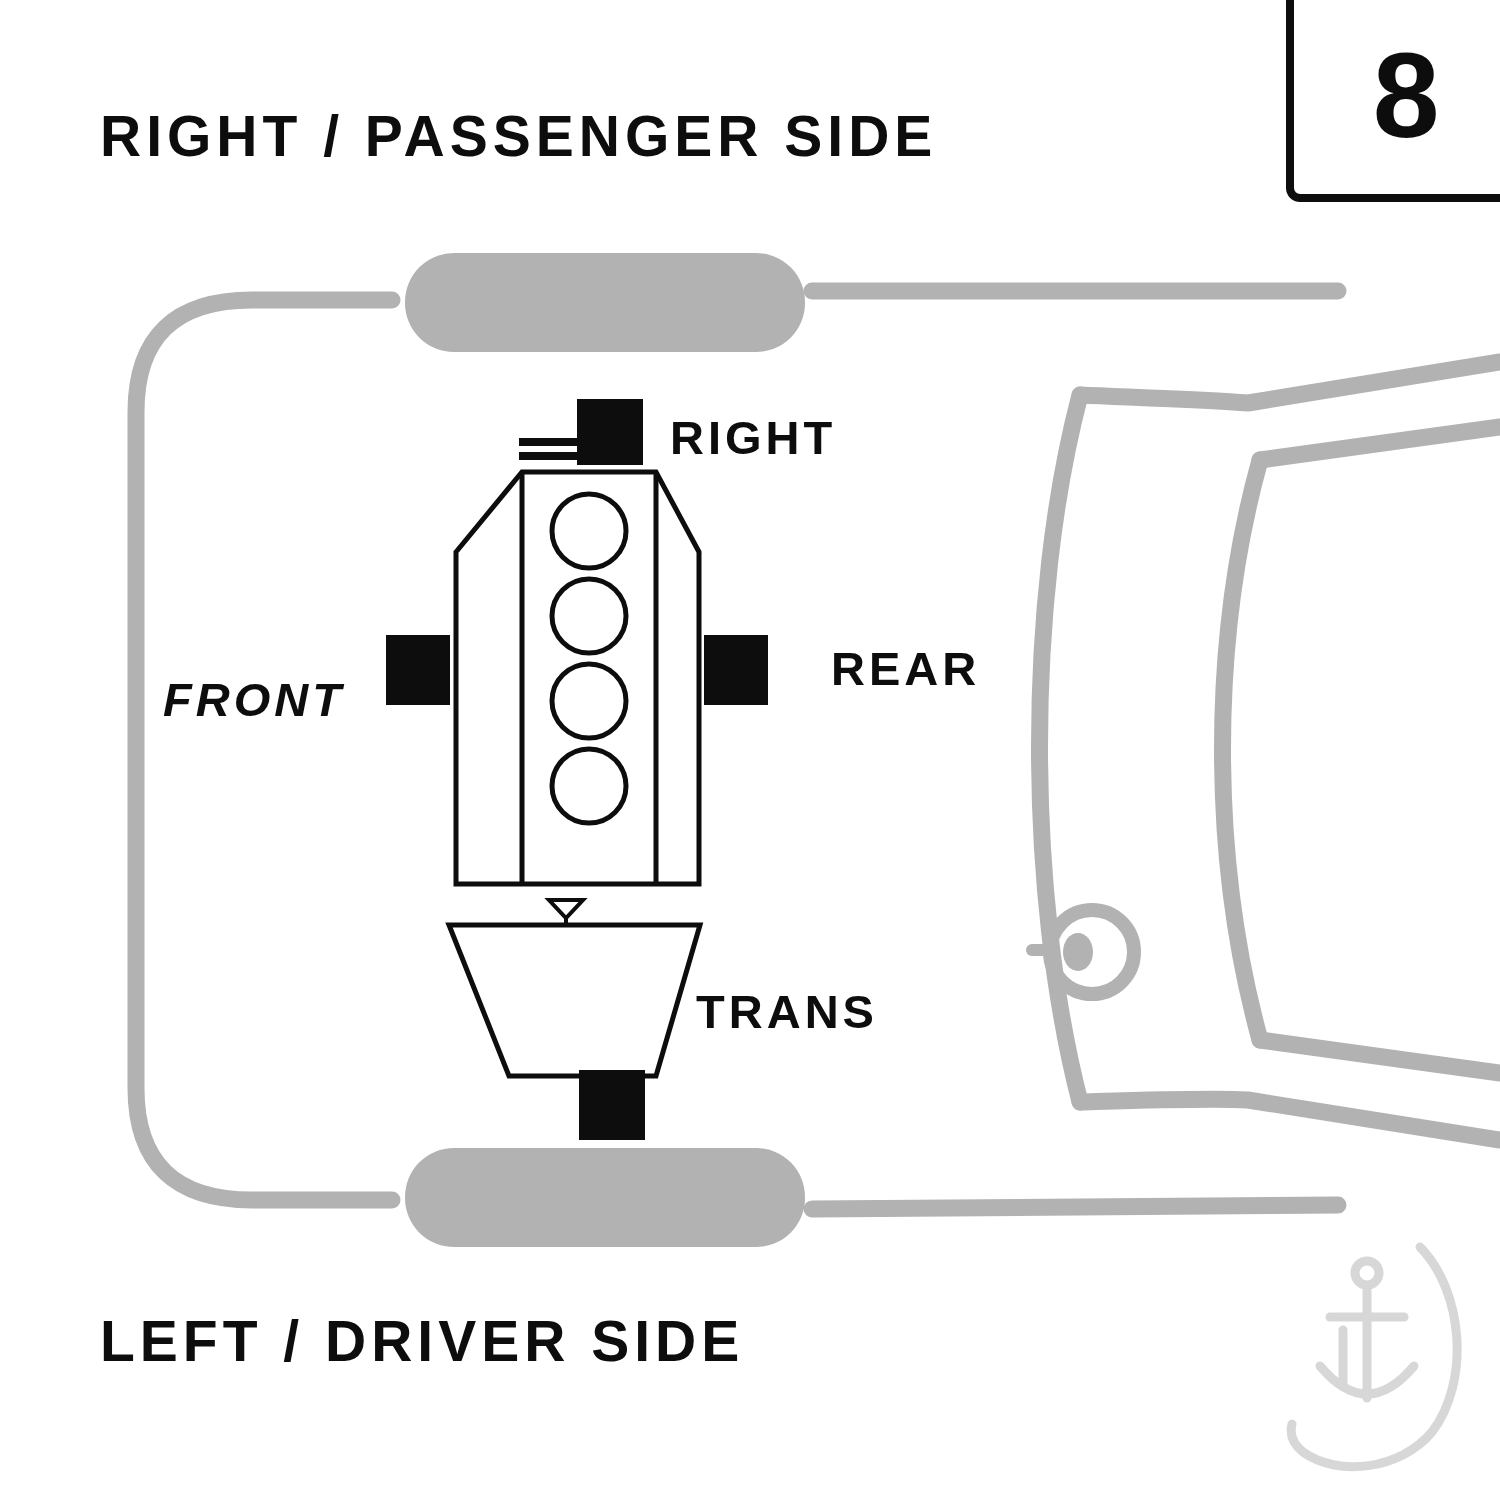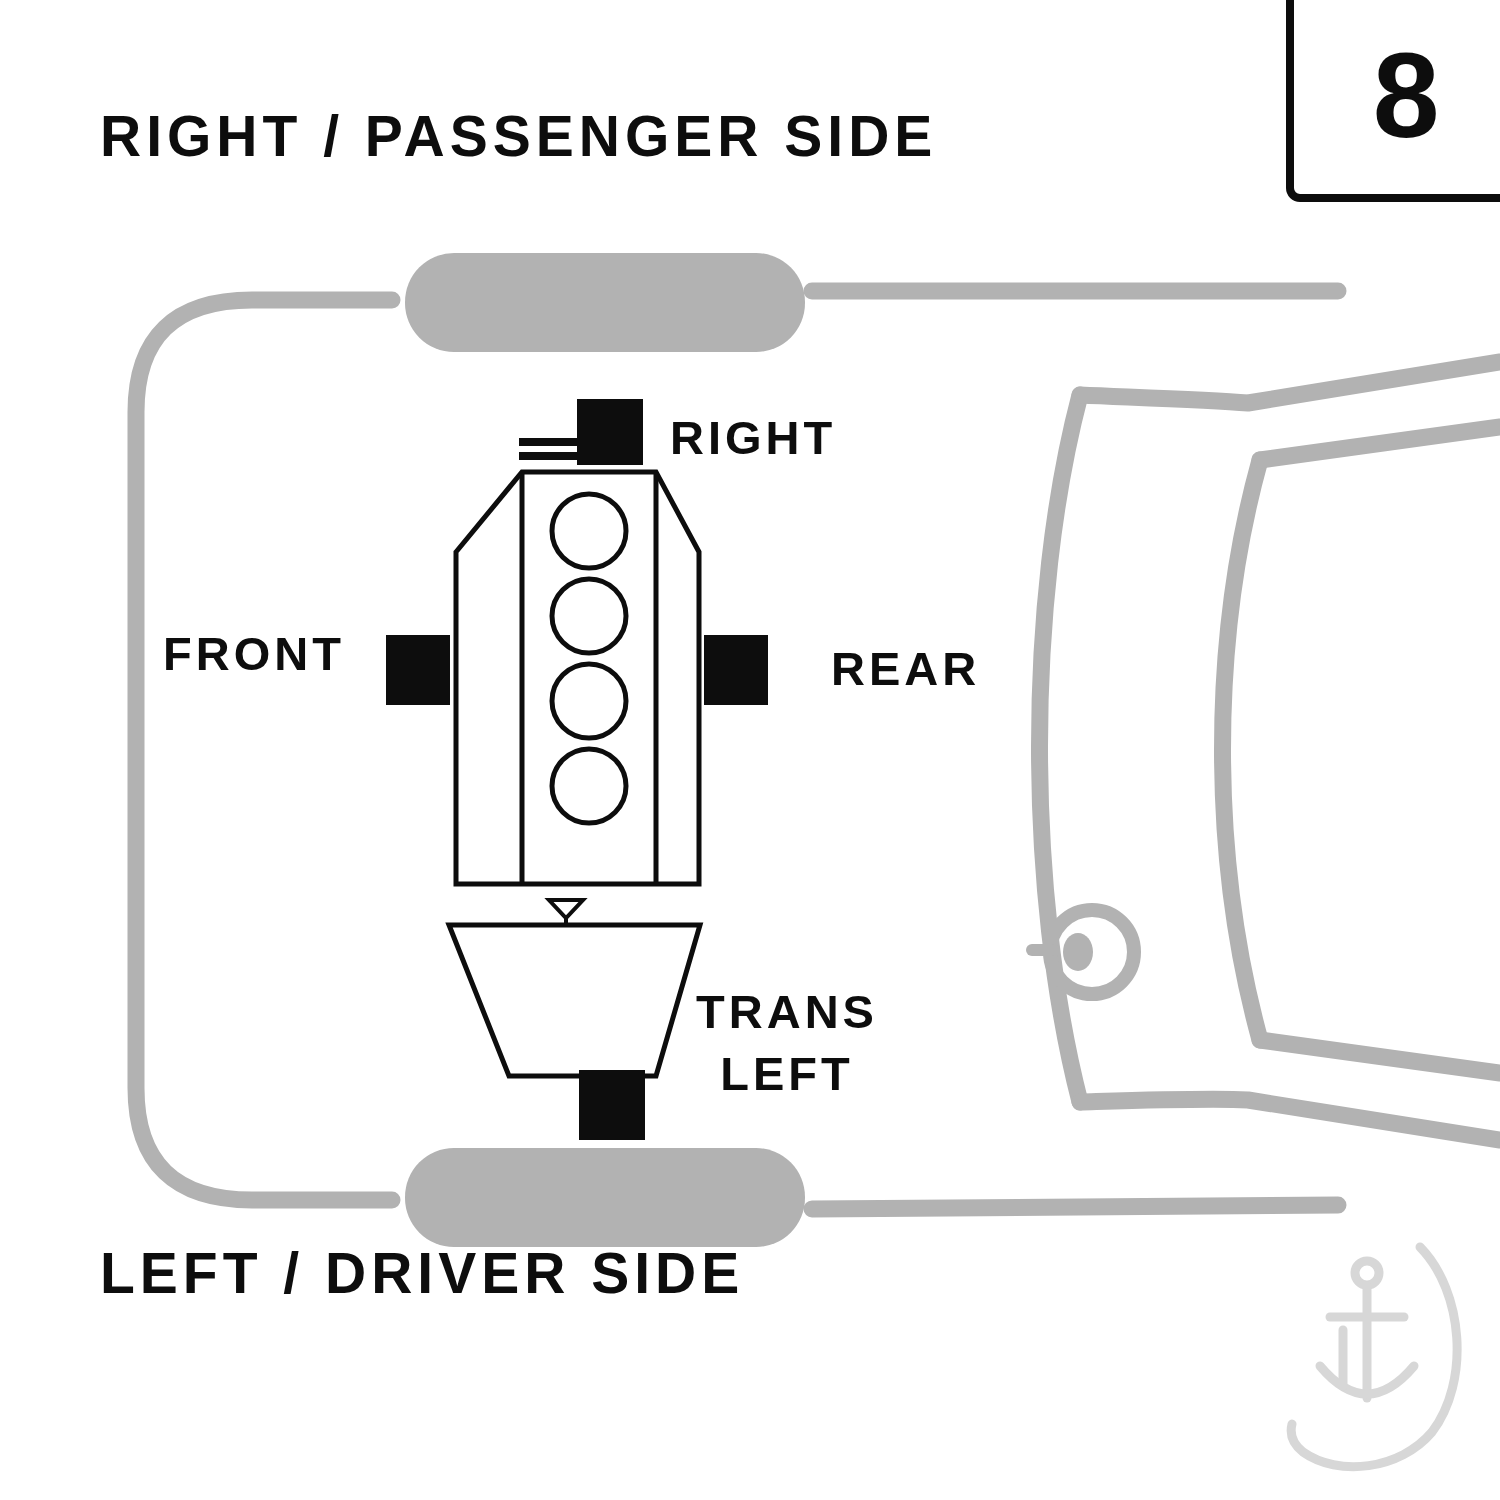--- a/index.html
+++ b/index.html
@@ -156,30 +156,29 @@
       <rect class="black-fill" x="519" y="438" width="60" height="8"></rect>
       <rect class="black-fill" x="519" y="452" width="60" height="8"></rect>
       <rect class="black-fill" x="386" y="635" width="64" height="70"></rect>
       <rect class="black-fill" x="704" y="635" width="64" height="70"></rect>
       <rect class="black-fill" x="579" y="1070" width="66" height="70"></rect>
     </g>
   </svg>
 
   <div class="label label-big" style="left:100px; top:103px;">RIGHT / PASSENGER SIDE</div>
 
-  <div class="label label-big" style="left:100px; top:1240px;">LEFT / DRIVER SIDE</div>
+  <div class="label label-big" style="left:100px; top:1308px;">LEFT / DRIVER SIDE</div>
 
   <div class="label label-mount" style="left:670px; top:410px;">RIGHT</div>
 
-  <div class="label label-mount" style="left:163px; top:626px;">FRONT</div>
+  <div class="label label-mount" style="left:163px; top:672px;font-style:italic;">FRONT</div>
 
   <div class="label label-mount" style="left:800px; top:641px;margin-left:31px;">REAR</div>
 
   <div class="trans-label">
     <div>TRANS</div>
-    <div>LEFT</div>
   </div>
 
   <div class="figure-box">
     <div class="figure-number">8</div>
   </div>
 
 </div>
 
 </body></html>

